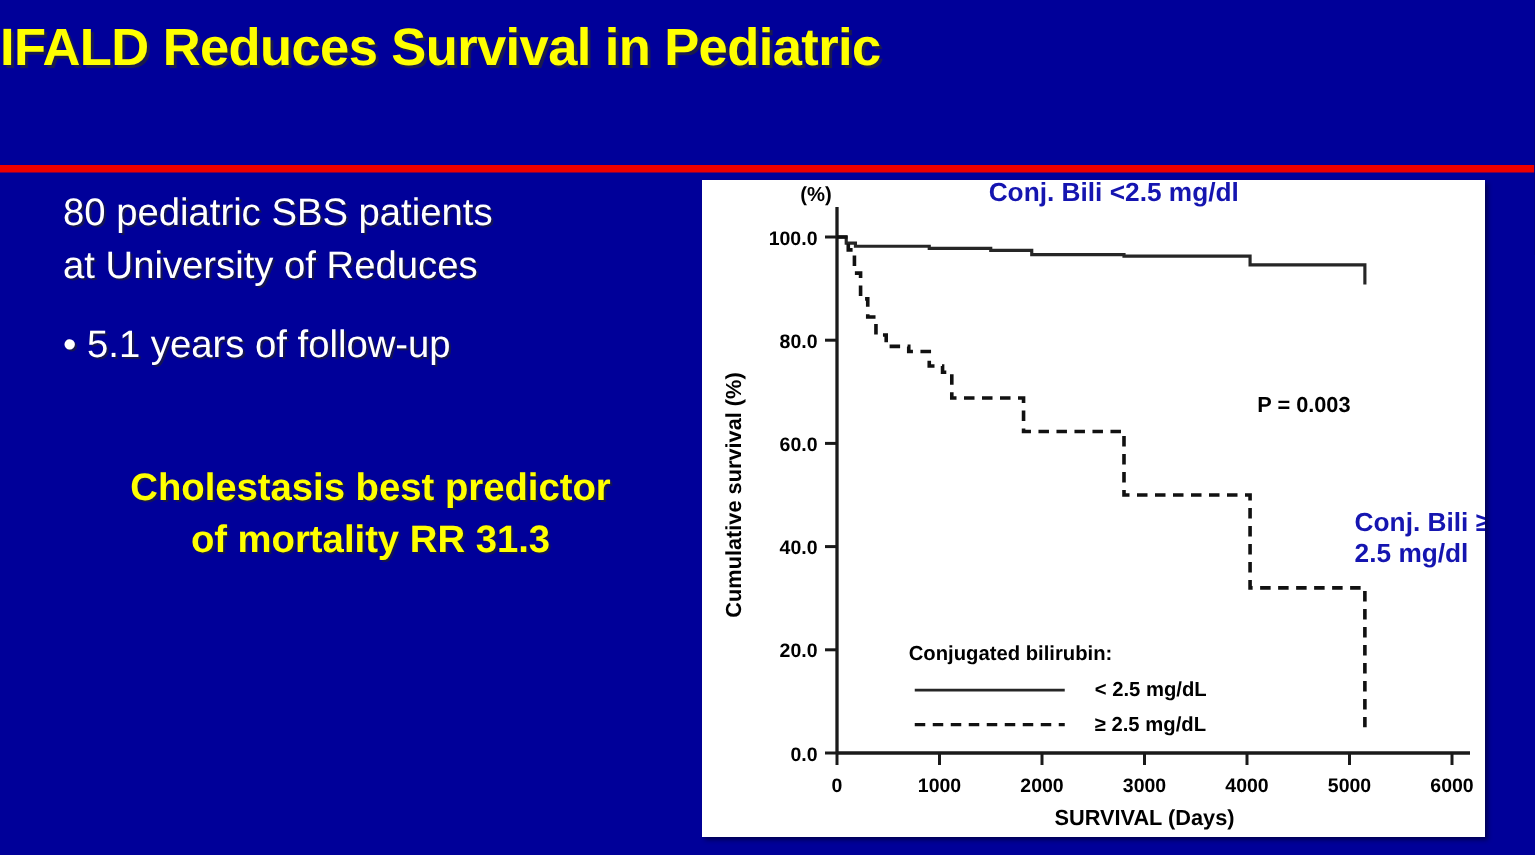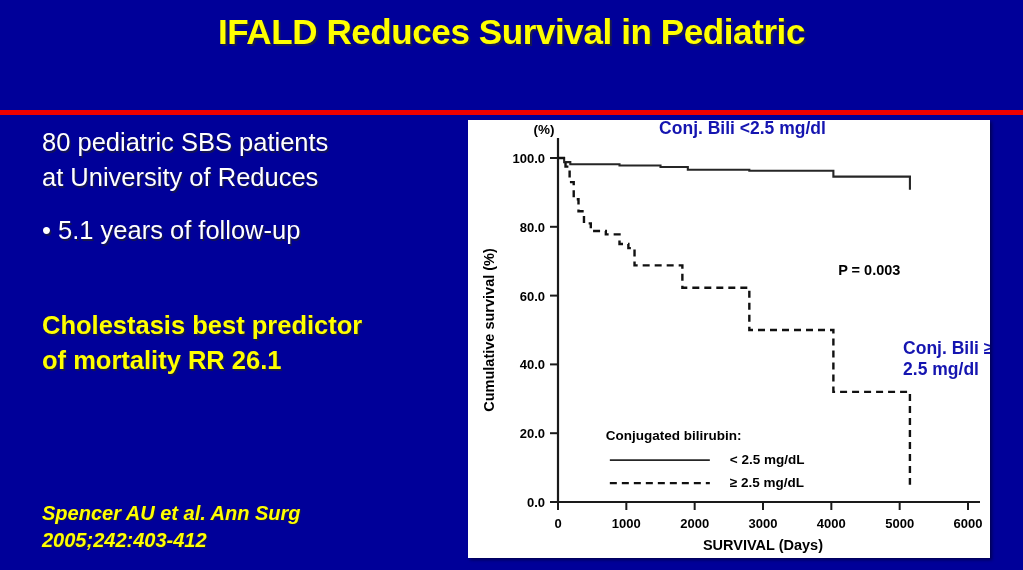--- a/index.html
+++ b/index.html
@@ -18,21 +18,20 @@
     background: #000099;
     overflow: hidden;
   }
 
   
   #title-block {
     position: absolute;
     left: 0;
     top: 8px;
     width: 1023px;
-    text-align: center;
   }
   .title-line {
     font-family: "Liberation Sans", sans-serif;
     font-weight: bold;
     font-size: 35px;
     line-height: 47px;
     color: #FFFF00;
     letter-spacing: -0.4px;
     text-shadow: 2px 2px 0 #1a1a4d;
     white-space: nowrap;
@@ -66,20 +65,21 @@
     font-size: 25.5px;
     line-height: 35px;
     color: #FFFF00;
     text-shadow: 1.5px 1.5px 0 #15154f;
   }
   #bullet-line {
     margin-top: 18px;
   }
   #cholestasis-block {
     margin-top: 60px;
+    text-align: center;
   }
   #citation-block {
     position: absolute;
     left: 42px;
     top: 500px;
     width: 420px;
     font-weight: bold;
     font-style: italic;
     font-size: 20px;
     line-height: 27px;
@@ -187,28 +187,24 @@
 
   <div id="title-rule"></div>
 
   <div id="left-col">
     <div class="body-white">80 pediatric SBS patients</div>
     <div class="body-white">at University of Reduces</div>
     <div id="bullet-line" class="body-white">• 5.1 years of follow-up</div>
 
     <div id="cholestasis-block">
       <div class="body-yellow">Cholestasis best predictor</div>
-      <div class="body-yellow">of mortality  RR 26.1</div>
+      <div class="body-yellow">of mortality  RR 31.3</div>
     </div>
   </div>
 
-  <div id="citation-block">
-    <div>Spencer AU et al. Ann Surg</div>
-    <div>2005;242:403-412</div>
-  </div>
 
   <div id="chart-panel">
     <svg id="chart-svg" viewBox="0 0 522 438">
       <g id="chart-render">
           <path d="M 90 18 L 90 382" class="ax-line"></path>
           <path d="M 90 382 L 512 382" class="ax-line"></path>
           <line x1="82" y1="382" x2="90" y2="382" class="tick-line"></line>
           <text x="77" y="387" class="tick-label" text-anchor="end">0.0</text>
           <line x1="82" y1="313.2" x2="90" y2="313.2" class="tick-line"></line>
           <text x="77" y="318.2" class="tick-label" text-anchor="end">20.0</text>

